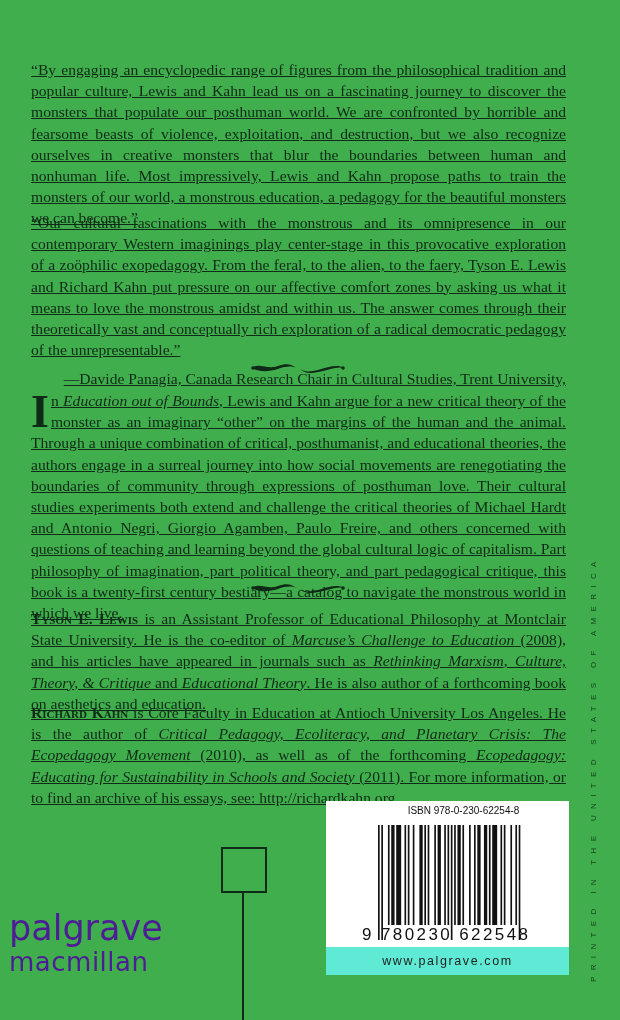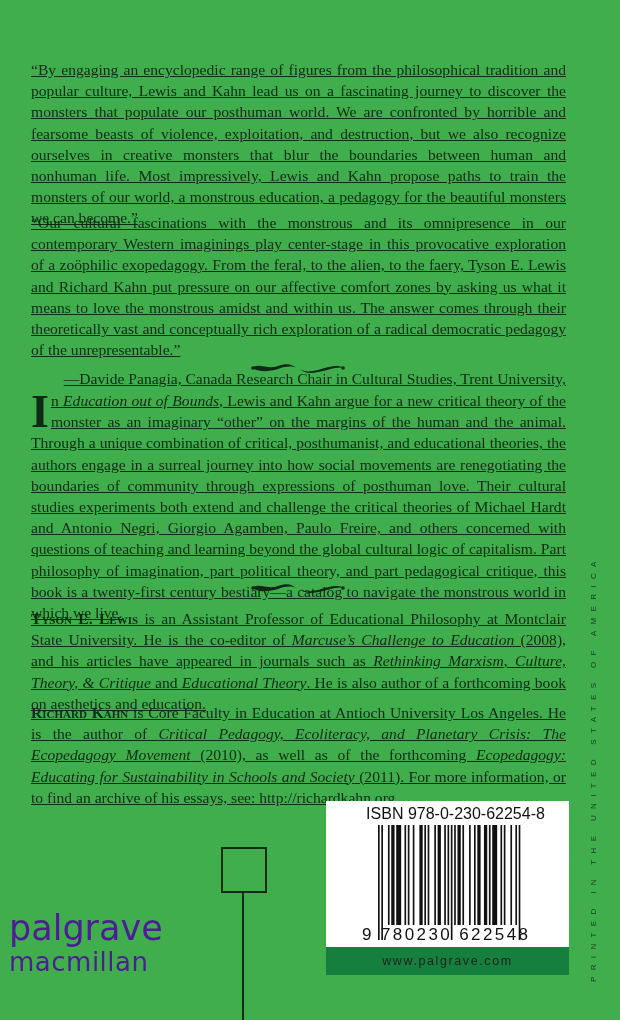--- a/index.html
+++ b/index.html
@@ -40,32 +40,32 @@
 
   .logo { position: absolute; left: 9px; font-family: "DejaVu Sans", sans-serif; color: #4c1d95; letter-spacing: 0px; }
   #logo1 { top: 908px; font-size: 35px; line-height: 40px; }
   #logo2 { top: 948px; font-size: 26px; line-height: 28px; letter-spacing: 0.5px; }
 
   .barcode-box {
     position: absolute; left: 326px; top: 801px; width: 243px; height: 174px;
     background: #ffffff;
   }
   .isbn-text {
-    position: absolute; top: 4px; left: 8px; width: 100%; text-align: center;
-    font-family: "Liberation Sans", sans-serif; font-size: 16px; color: #111;
+    position: absolute; top: 4px; left: 16px; width: 100%; text-align: center;
+    font-family: "Liberation Sans", sans-serif; font-size: 10px; color: #111;
   }
   .bars { position: absolute; left: 52px; top: 24px; width: 144px; height: 115px; }
   .digits {
     position: absolute; top: 124px; left: 36px;
     font-family: "Liberation Sans", sans-serif; font-size: 17px; color: #111;
     letter-spacing: 2.4px; background: transparent;
   }
   .gray-band {
     position: absolute; left: 0; bottom: 0; width: 100%; height: 28px;
-    background: #15803d; text-align: center; line-height: 28px;
+    background: #5eead4; text-align: center; line-height: 28px;
     font-family: "Liberation Sans", sans-serif; font-size: 12.5px; letter-spacing: 1.6px; color: #222;
   }
 
   .vertical {
     position: absolute; left: 589px; top: 982px;
     transform-origin: 0 0; transform: rotate(-90deg);
     font-family: "Liberation Sans", sans-serif; font-size: 8px; letter-spacing: 6.35px;
     color: #14401c; white-space: nowrap;
   }
 </style>

